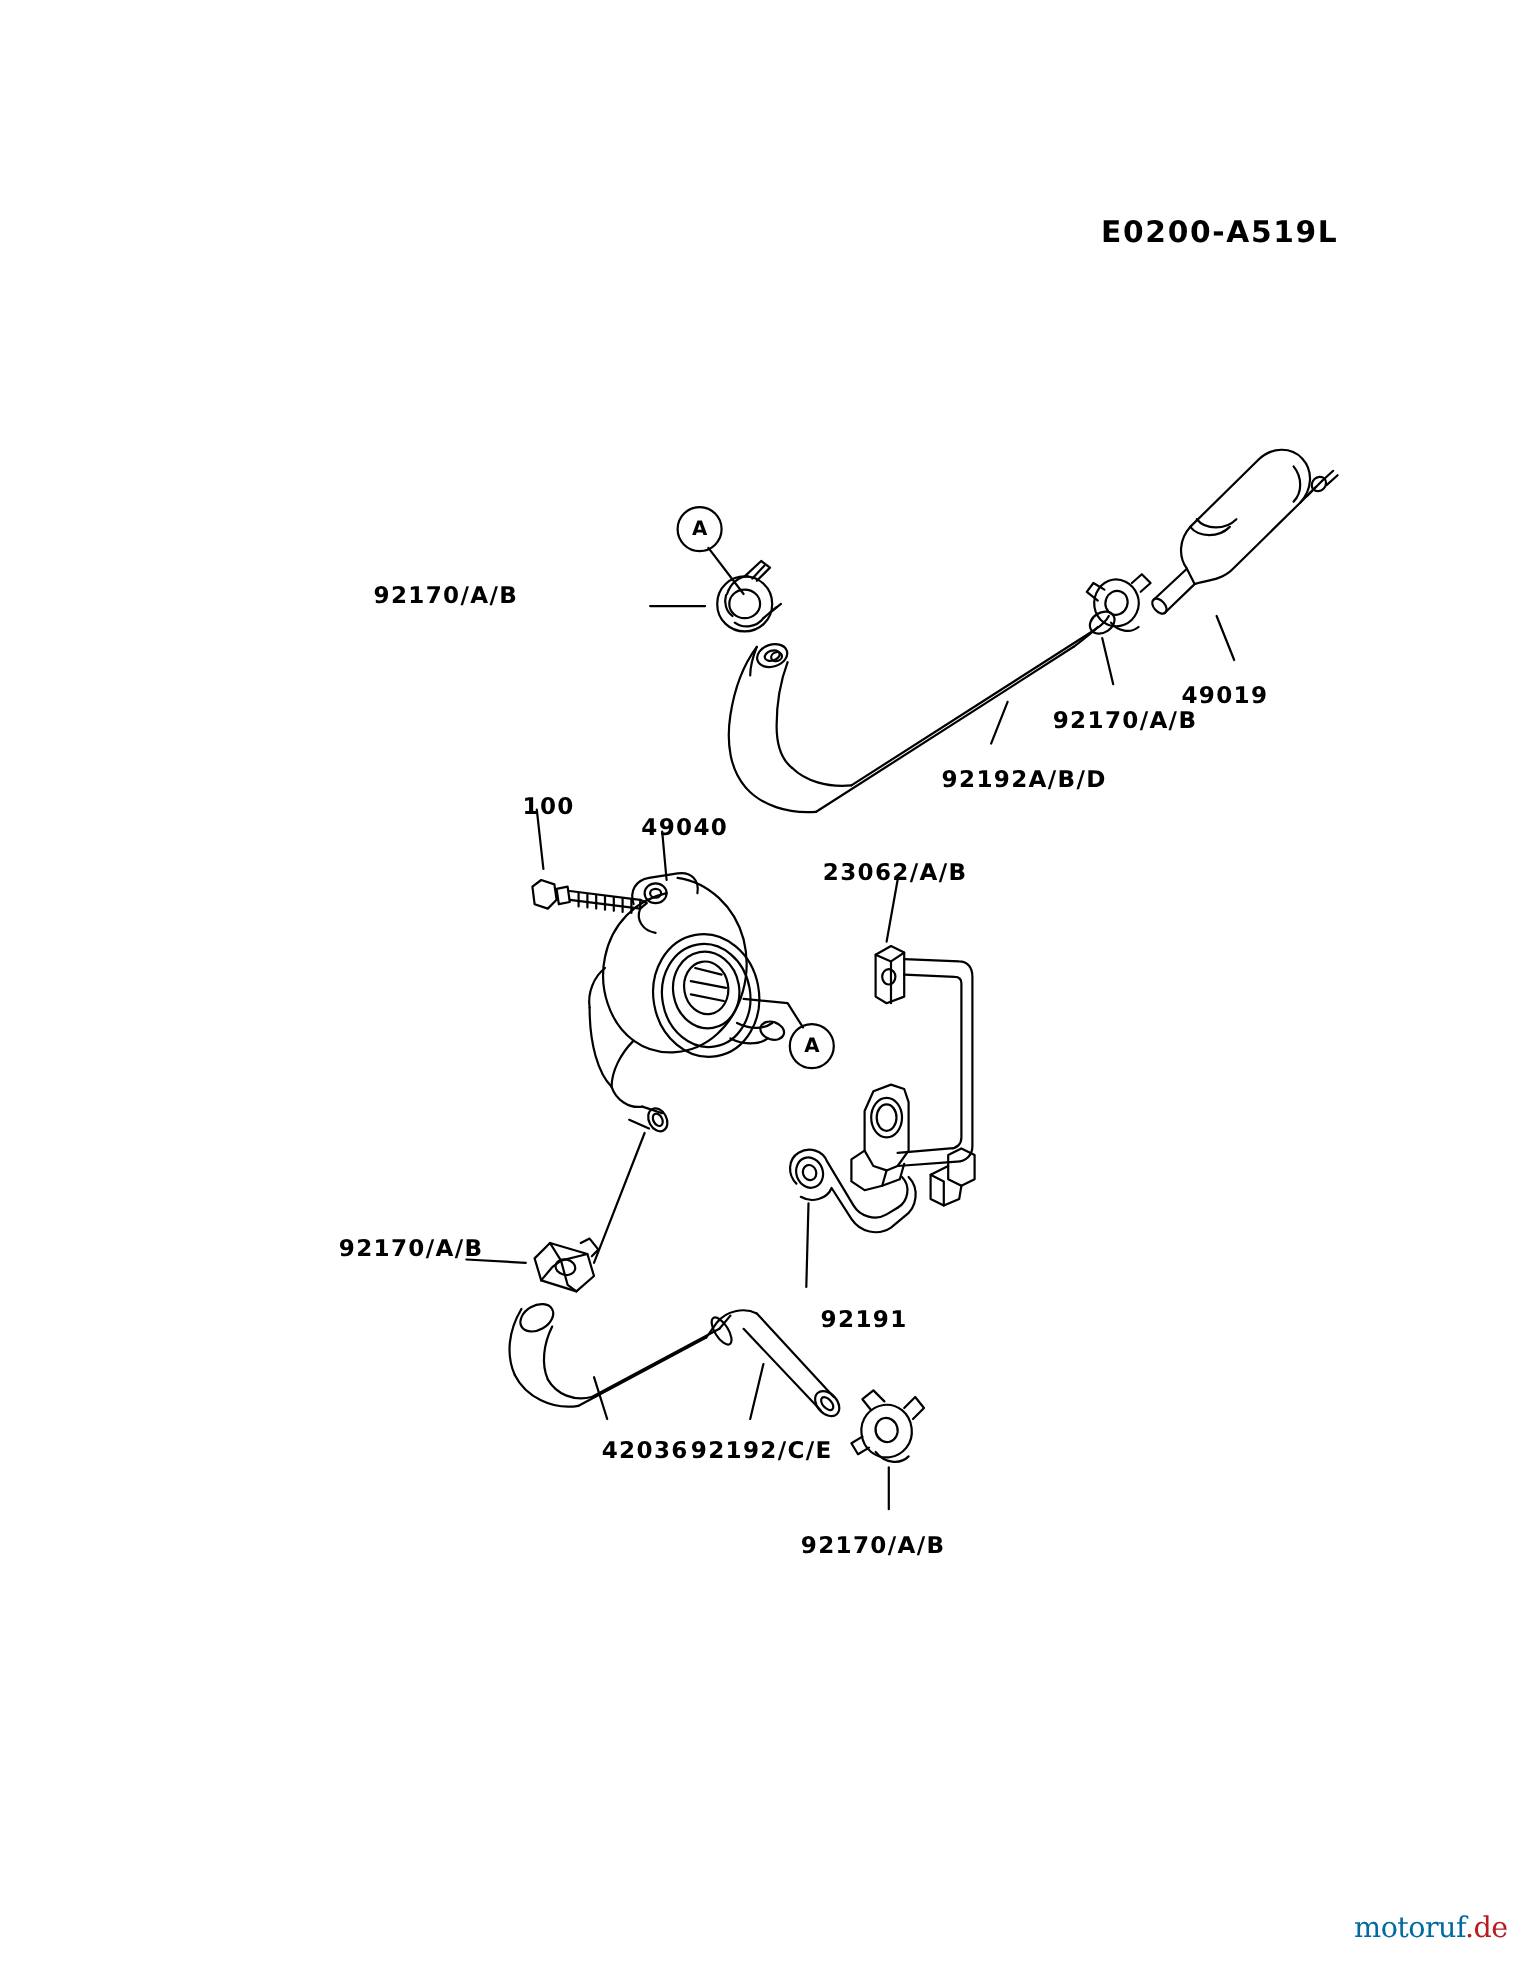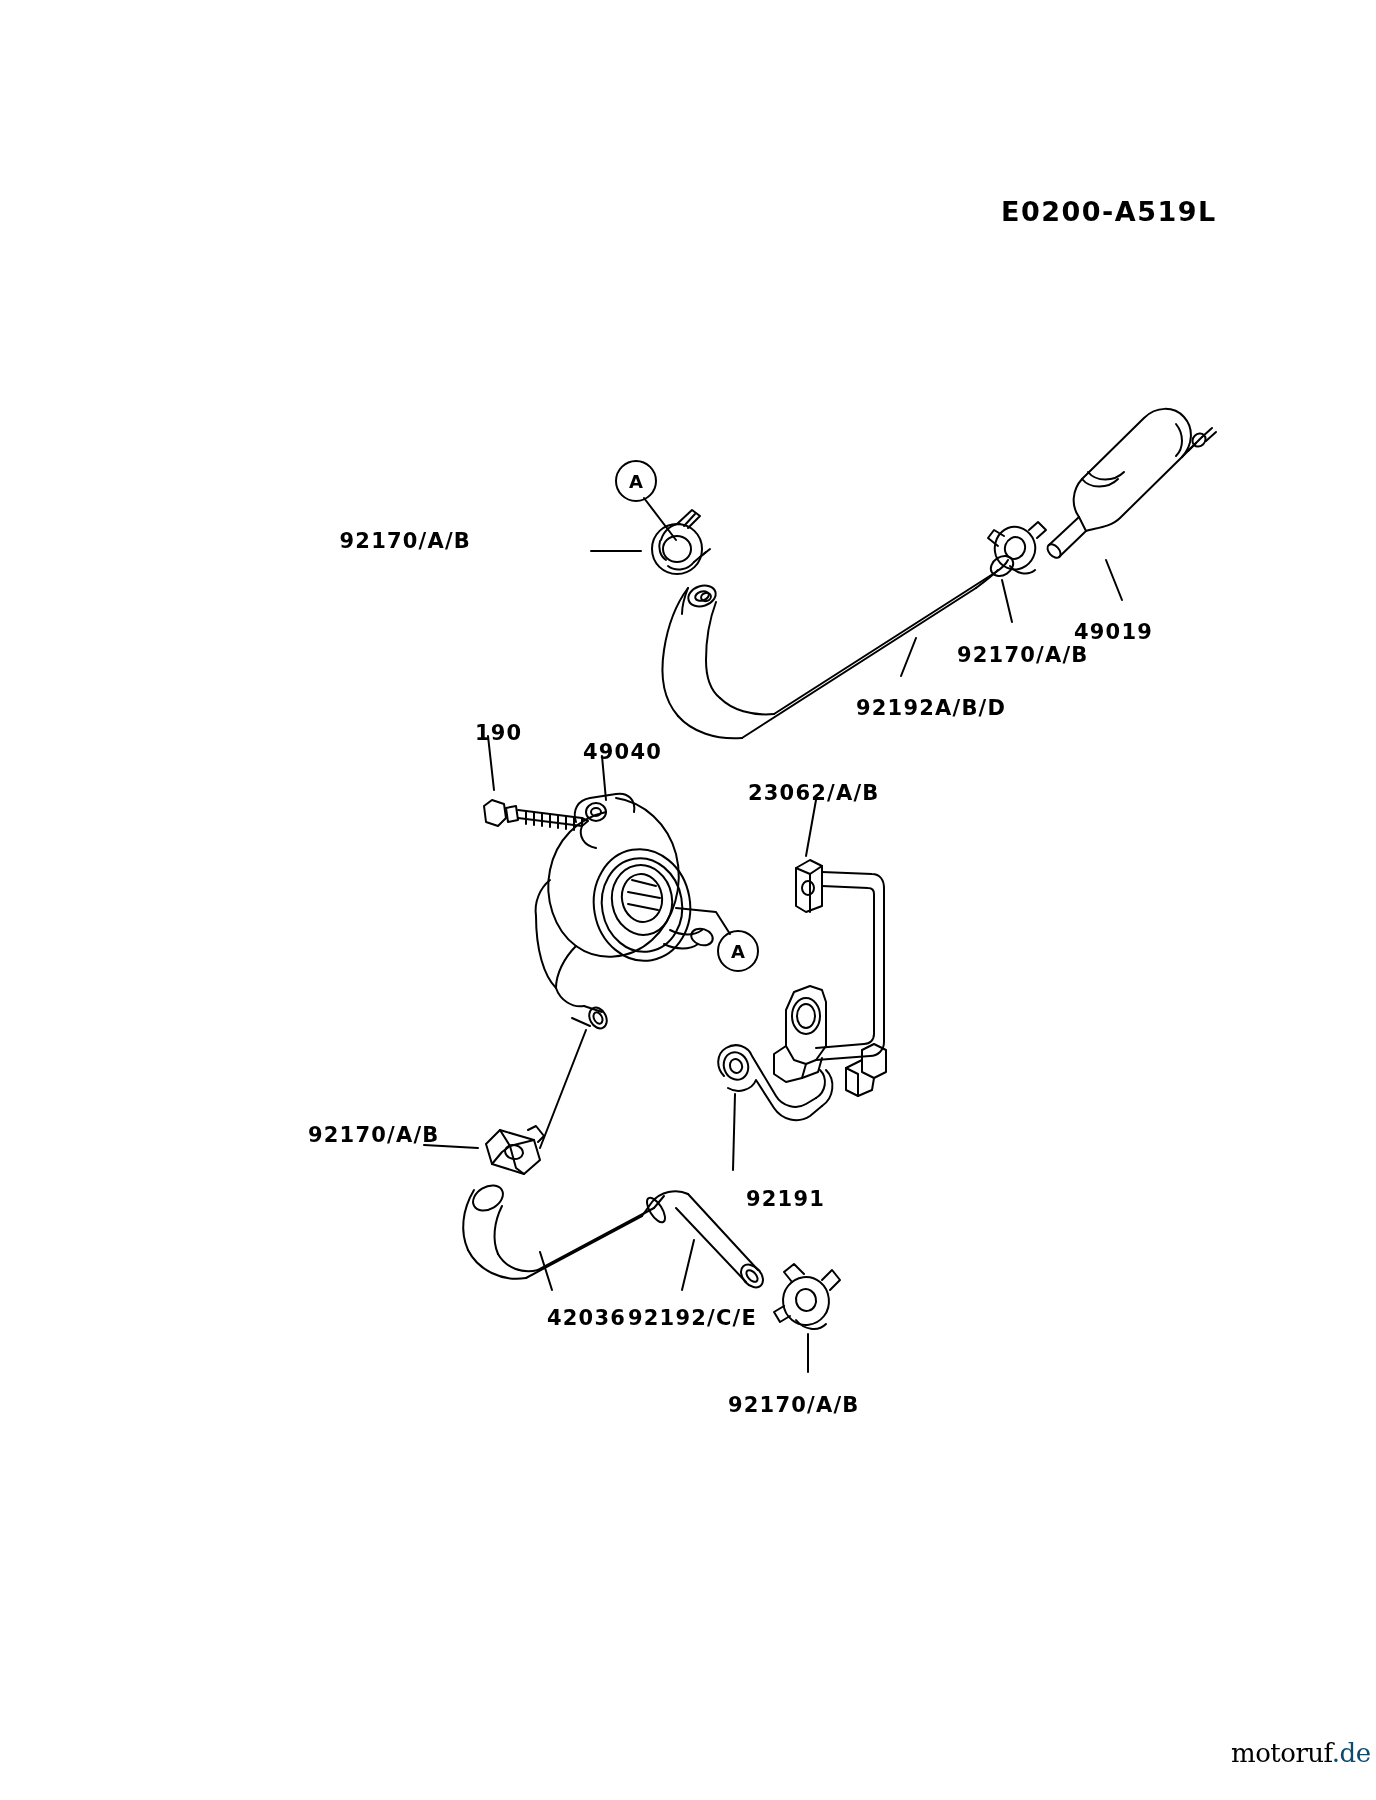--- a/index.html
+++ b/index.html
@@ -48,22 +48,22 @@
   }
   .watermark {
     position: absolute;
     left: 1215px;
     top: 1738px;
     font-family: "DejaVu Serif", serif;
     font-size: 26px;
     letter-spacing: -0.5px;
     white-space: nowrap;
   }
-  .watermark .wm-main { color: #000000; }
-  .watermark .wm-de { color: #0c4a6e; }
+  .watermark .wm-main { color: #0369a1; }
+  .watermark .wm-de { color: #b91c1c; }
   svg { position: absolute; left: 0; top: 0; }
 </style>
 </head>
 <body>
 
 <div id="stage">
 
   <div class="diagram-code">E0200-A519L</div>
 
   <svg width="1376" height="1800" viewBox="0 0 1376 1800">
@@ -251,21 +251,21 @@
       </g>
       <path d="M792 1372 L792 1334"></path>
 
     </g>
   </svg>
 
   <div class="label" style="left:455px; top:541px; transform:translate(-100%,-50%);">92170/A/B</div>
   <div class="label" style="left:1058px; top:620px;text-align:right;">49019</div>
   <div class="label" style="left:941px; top:643px;">92170/A/B</div>
   <div class="label" style="left:840px; top:696px;">92192A/B/D</div>
-  <div class="label" style="left:459px; top:721px;">190</div>
+  <div class="label" style="left:459px; top:721px;">100</div>
   <div class="label" style="left:554px; top:740px;margin-left:13px;">49040</div>
   <div class="label" style="left:732px; top:781px;">23062/A/B</div>
   <div class="label" style="left:292px; top:1135px; transform:translateY(-50%);">92170/A/B</div>
   <div class="label" style="left:690px; top:1187px;margin-left:40px;">92191</div>
   <div class="label" style="left:495px; top:1306px;margin-left:36px;">42036</div>
   <div class="label" style="left:612px; top:1306px;">92192/C/E</div>
   <div class="label" style="left:712px; top:1393px;">92170/A/B</div>
 
   <div class="callout-letter" style="left:620px; top:481px; transform:translate(-50%,-50%);">A</div>
   <div class="callout-letter" style="left:722px; top:951px; transform:translate(-50%,-50%);">A</div>

